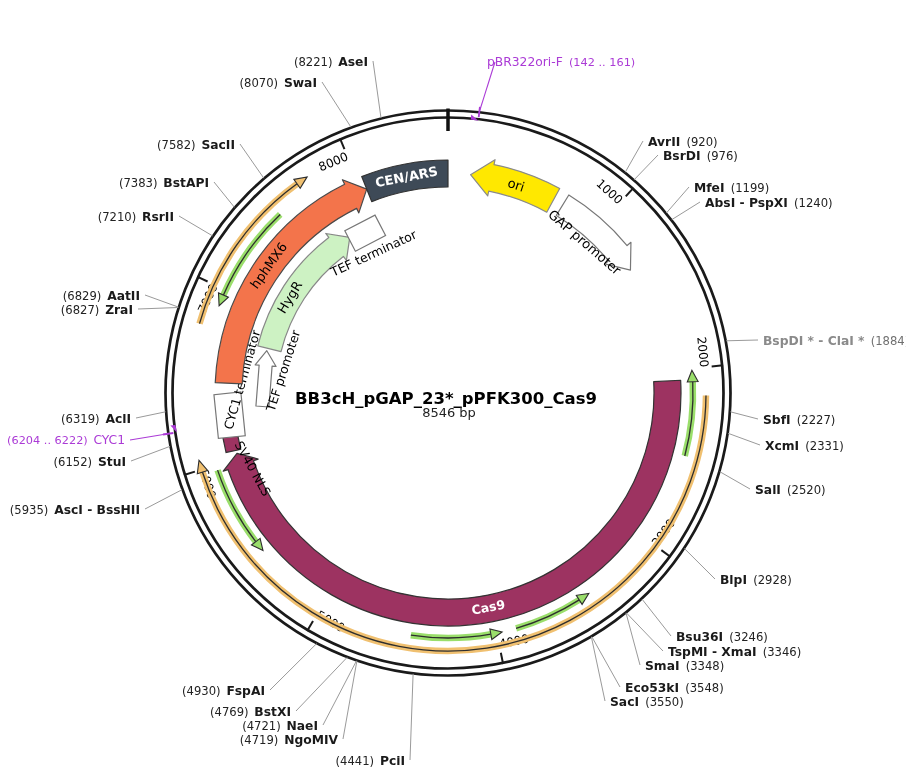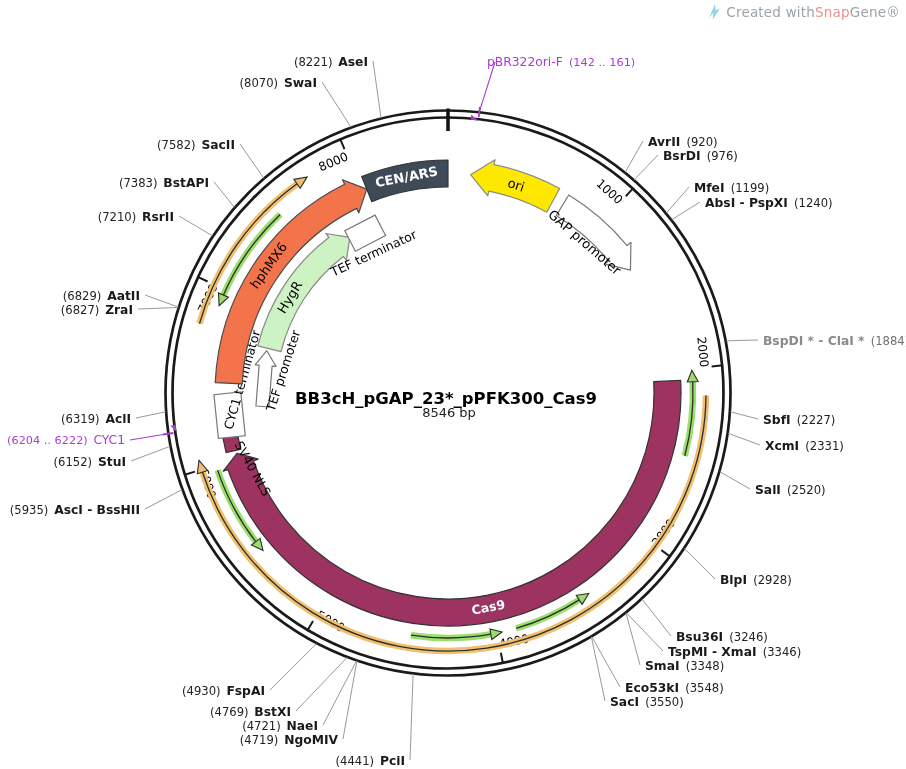--- a/index.html
+++ b/index.html
@@ -138,21 +138,13 @@
       <line x1="479.9" y1="106.8" x2="478.7" y2="117.2" stroke="#ab3bd6" stroke-width="1.8"></line>
       <polygon points="471.2,114.5 478.4,120.7 470.8,119.4" fill="#ab3bd6"></polygon>
       <text x="487" y="66" text-anchor="start" font-family="&quot;DejaVu Sans&quot;, sans-serif" fill="#ab3bd6"><tspan font-size="12.3">pBR322ori-F </tspan><tspan font-size="11.3">(142 .. 161)</tspan></text>
       <line x1="130" y1="440" x2="167.9" y2="433.7" stroke="#ab3bd6" stroke-width="1.1"></line>
       <line x1="163.0" y1="434.5" x2="173.4" y2="433.0" stroke="#ab3bd6" stroke-width="1.8"></line>
       <polygon points="170.4,425.5 176.9,432.4 175.4,424.9" fill="#ab3bd6"></polygon>
       <text x="125" y="444" text-anchor="end" font-family="&quot;DejaVu Sans&quot;, sans-serif" fill="#ab3bd6"><tspan font-size="11.3">(6204 .. 6222) </tspan><tspan font-size="12.3">CYC1</tspan></text>
       <text x="0" y="0" transform="translate(446 399) rotate(0)" text-anchor="middle" font-size="16.5" fill="#000" font-family="&quot;DejaVu Sans&quot;, sans-serif" font-weight="bold" dominant-baseline="middle">BB3cH_pGAP_23*_pPFK300_Cas9</text>
       <text x="0" y="0" transform="translate(449 413) rotate(0)" text-anchor="middle" font-size="13" fill="#222" font-family="&quot;DejaVu Sans&quot;, sans-serif" font-weight="normal" dominant-baseline="middle">8546 bp</text>
     </svg>
-  <div class="watermark">
-    <svg width="13" height="16" viewBox="0 0 13 16">
-      <path d="M1 14 L7 0 L7.6 6.2 L12 4.6 L4.6 15.5 L5.4 8.6 Z" fill="#8ed3e6"></path>
-    </svg>
-    <span>Created with </span>
-      <span class="snap">Snap</span>
-      <span>Gene®</span>
-  </div>
 </div>
 
 </body></html>

